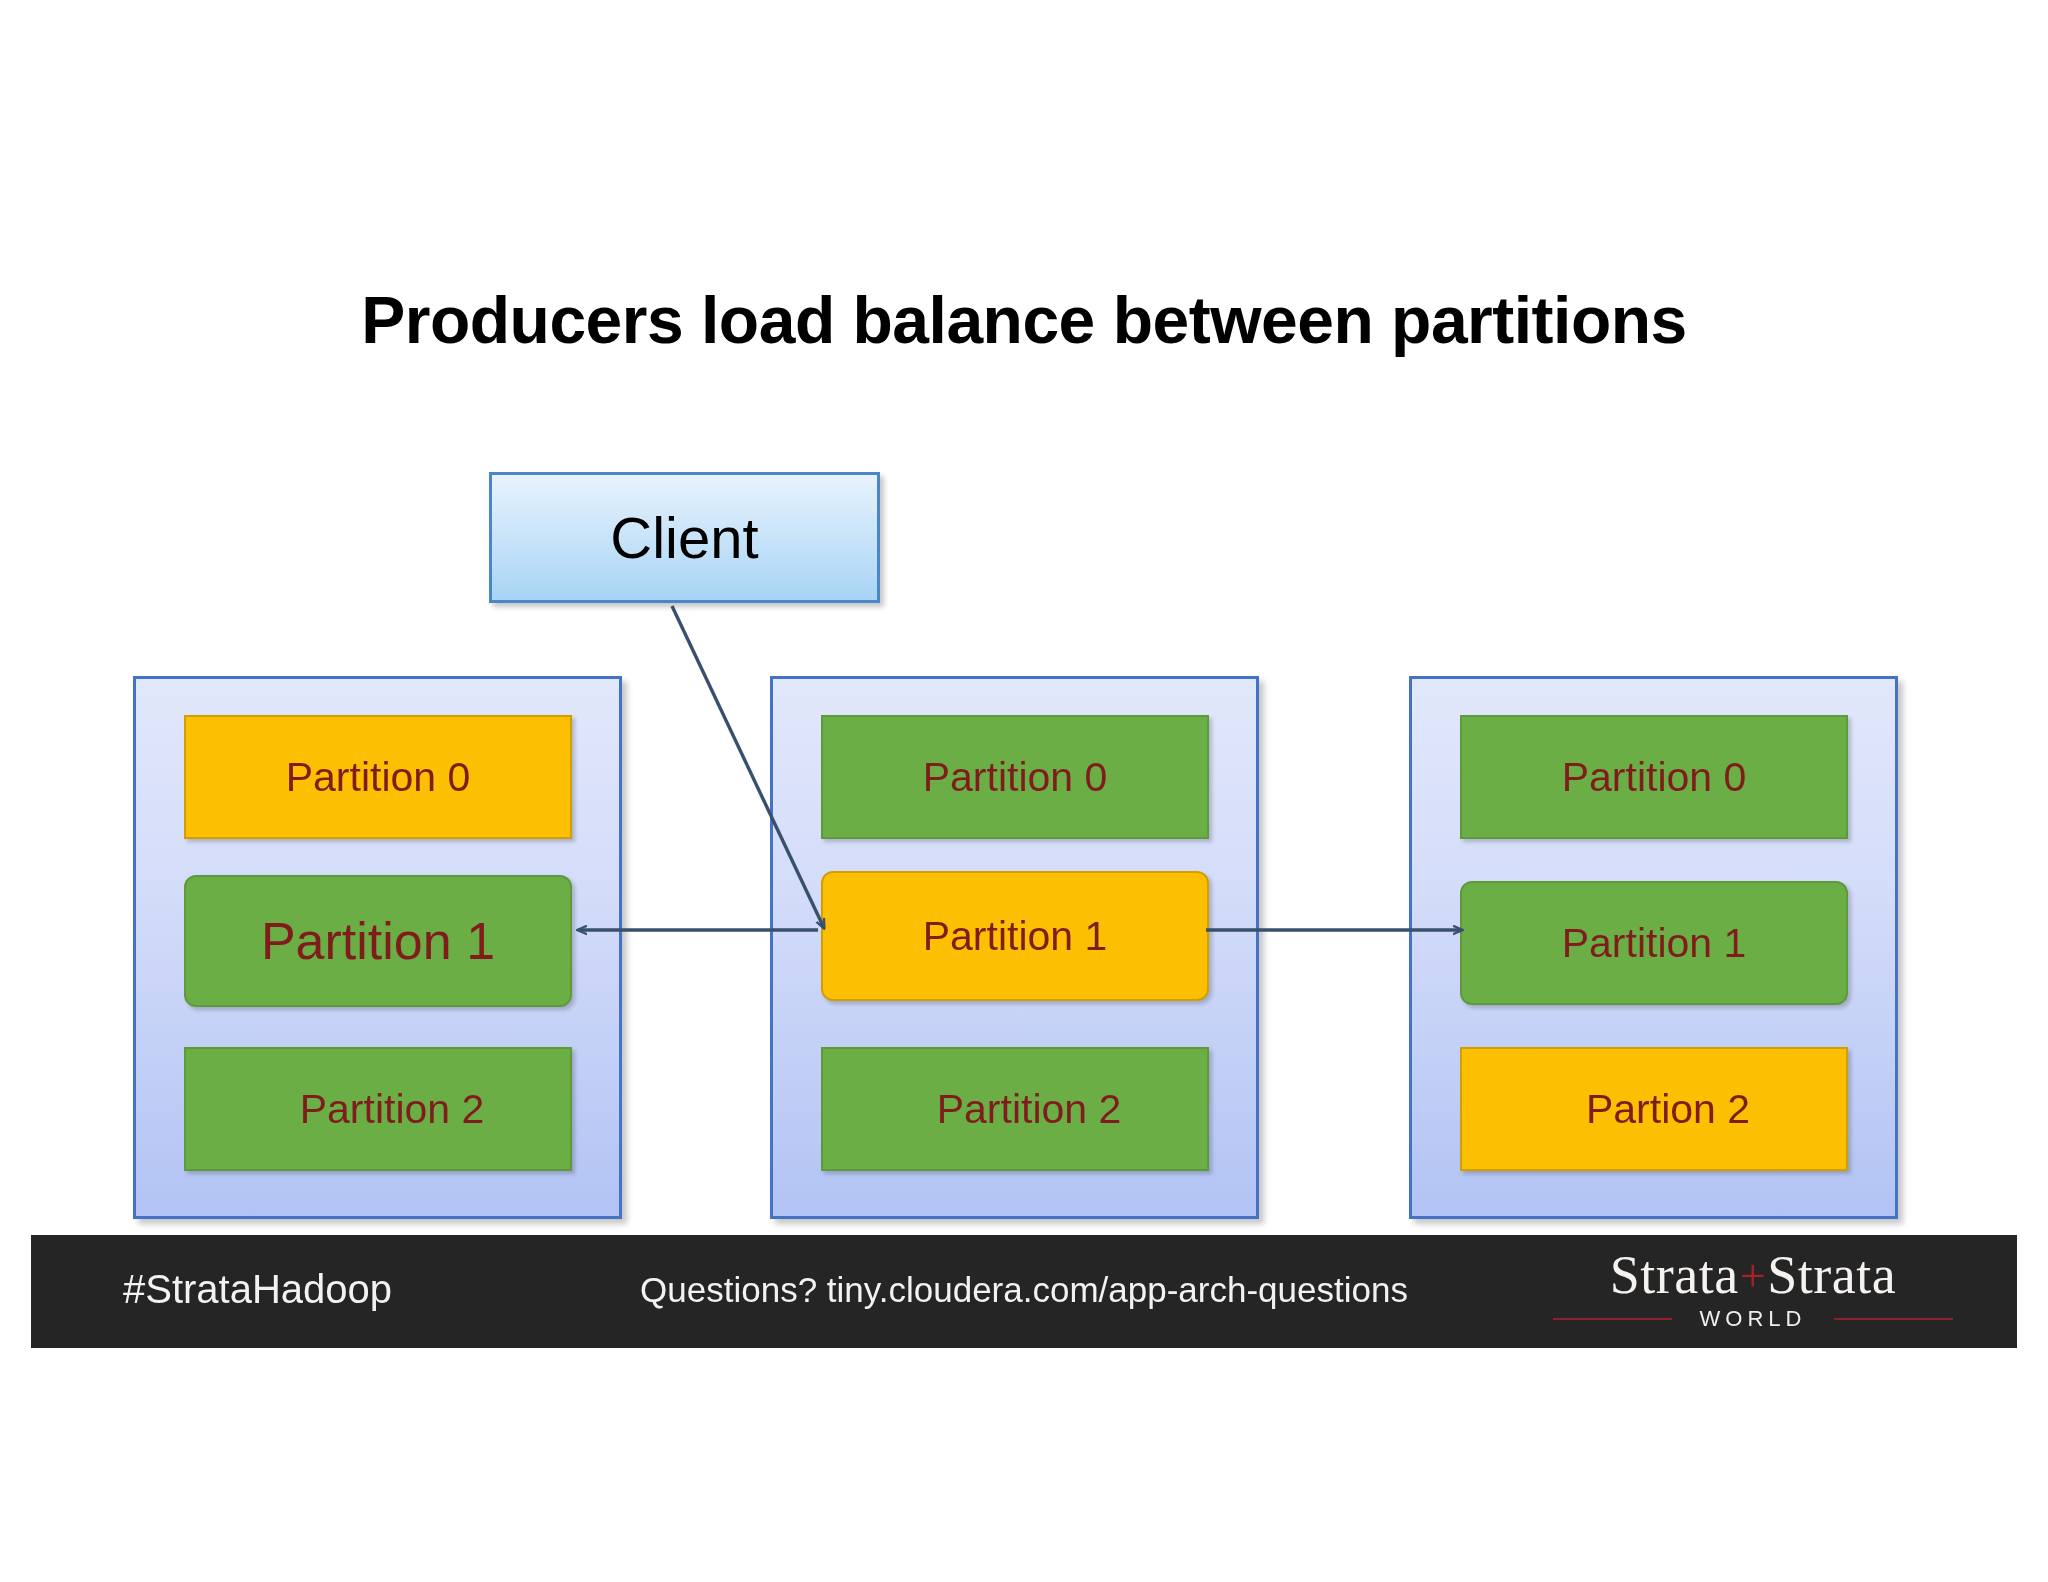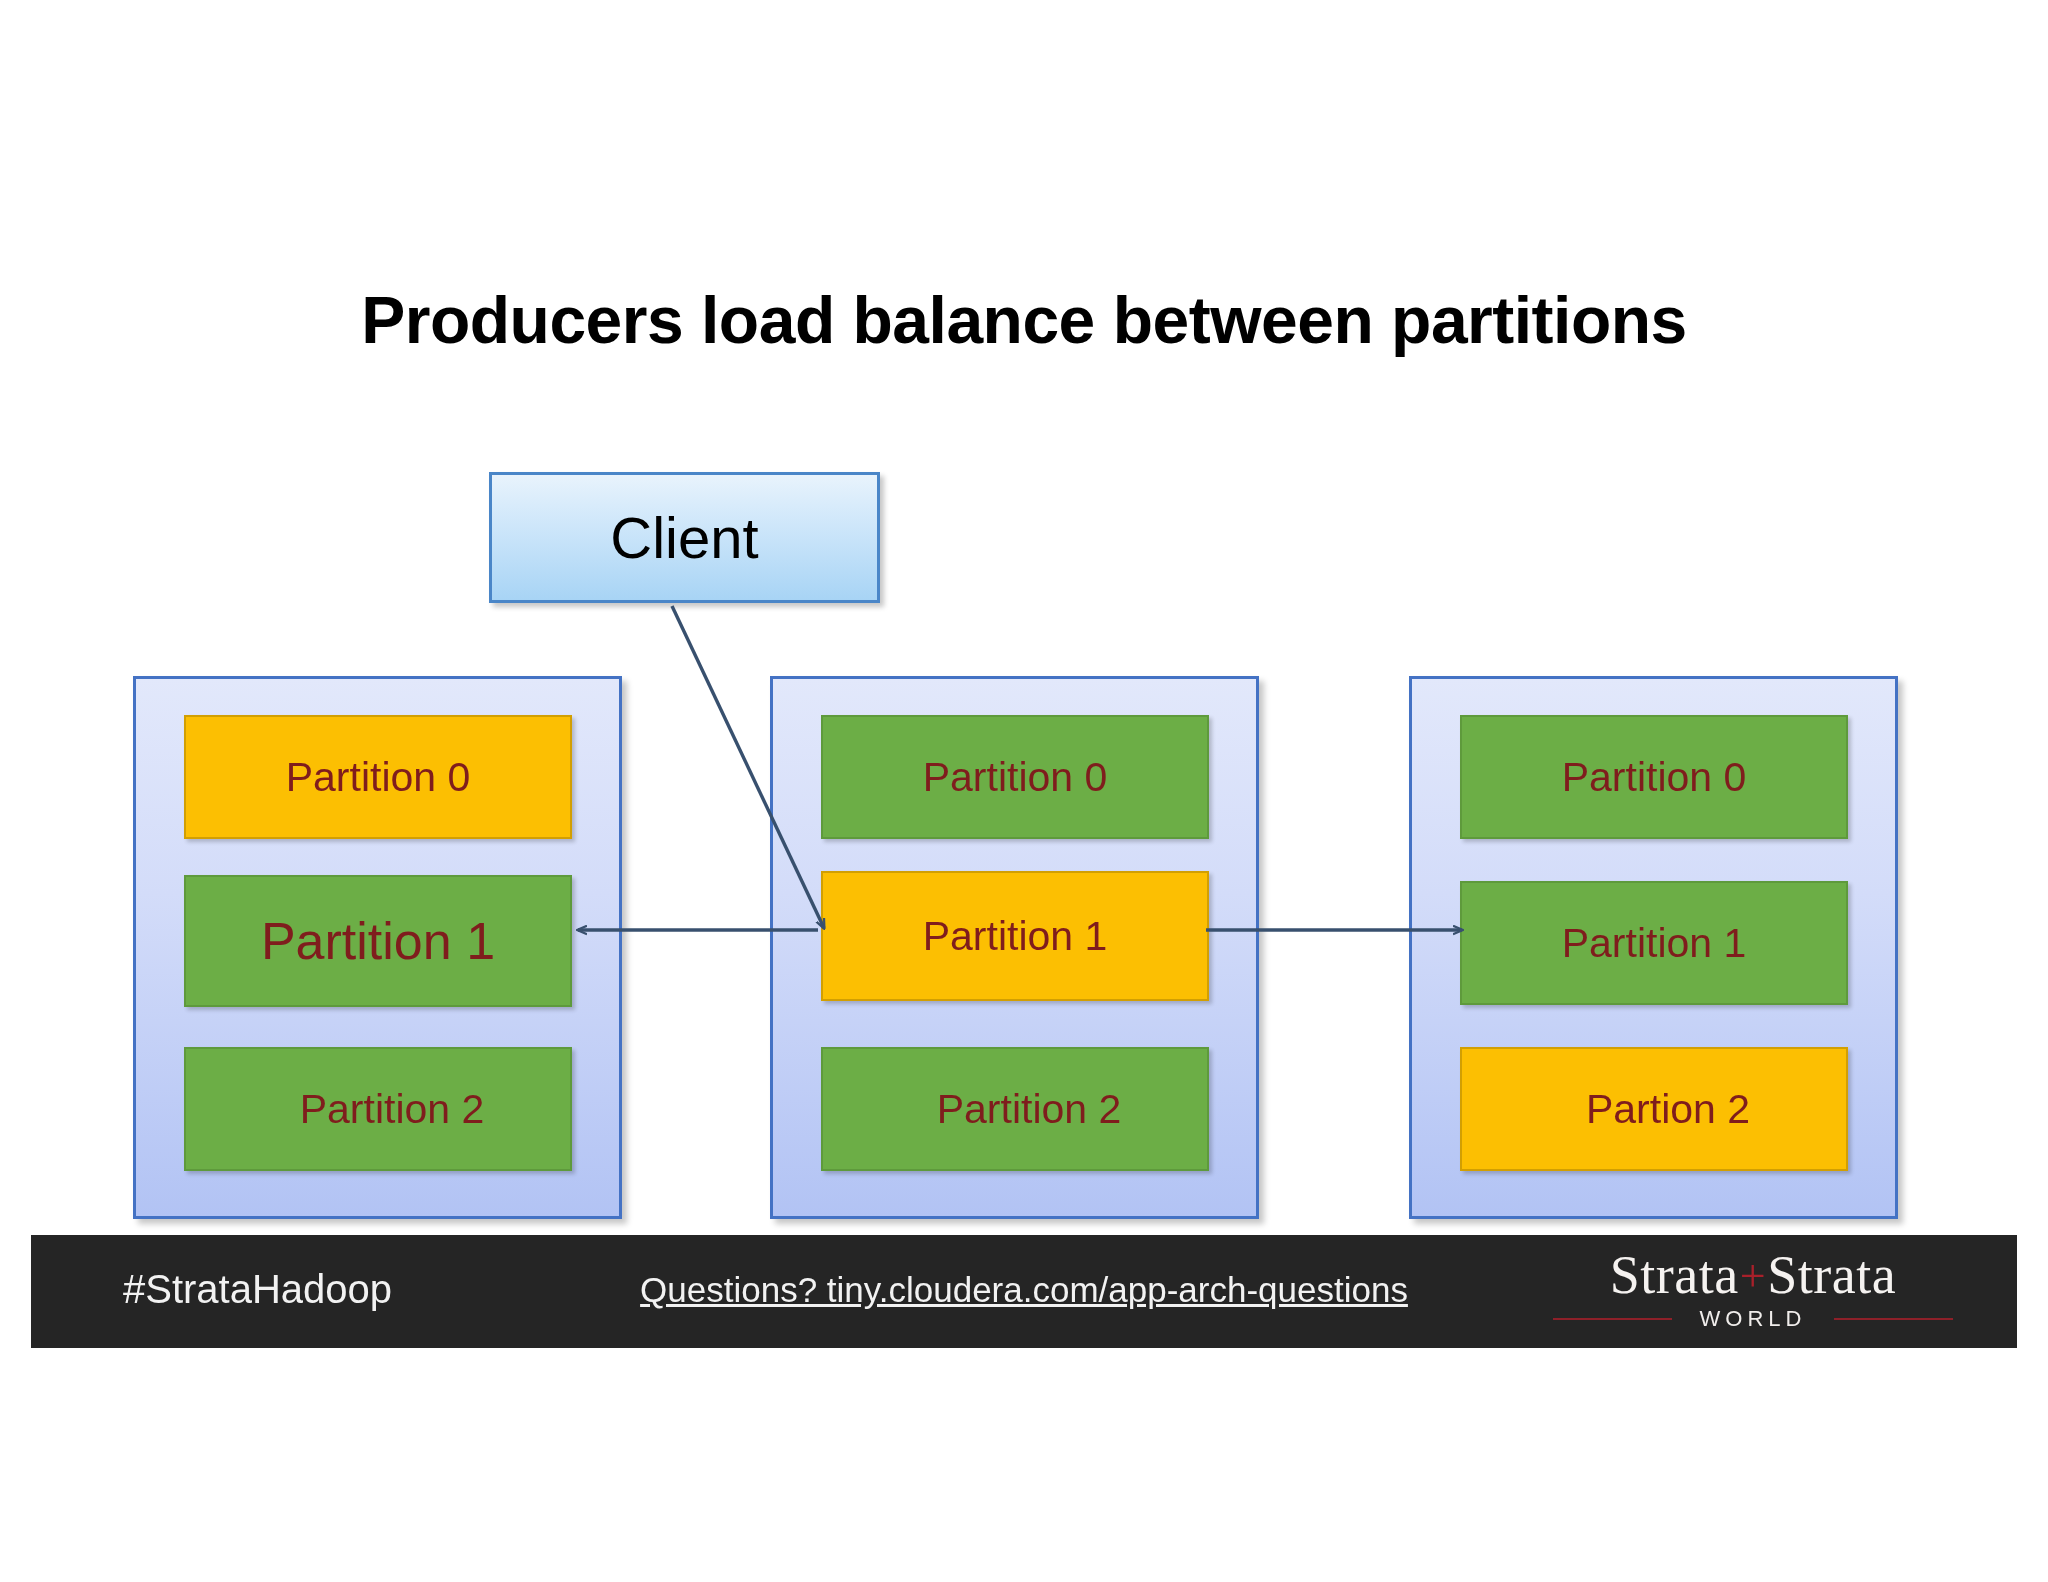--- a/index.html
+++ b/index.html
@@ -90,21 +90,21 @@
     background: #6CAE46;
     border: 2px solid #5E9A3C;
   }
   .partition.orange {
     background: #FCBF02;
     border: 2px solid #D29F02;
   }
 
   
   .row-0 { top: 36px; }
-  .row-1 { top: 202px; }
+  .row-1 { top: 202px; border-radius: 12px; }
   .row-2 { top: 368px; padding-left: 28px; }
 
   
   #broker-0 .partition.row-1 {
     top: 196px;
     height: 132px;
     font-size: 52px;
   }
   
   #broker-1 .partition.row-1 {
@@ -143,21 +143,20 @@
   #footer-questions {
     position: absolute;
     left: 0;
     top: 34px;
     width: 1986px;
     text-align: center;
     font-size: 35px;
     color: #F2F2F2;
     line-height: 1.2;
     font-family: "Liberation Sans Narrow", "Liberation Sans", sans-serif;
-    text-decoration: underline;
   }
   #footer-logo {
     position: absolute;
     right: 64px;
     top: 12px;
     width: 400px;
     height: 92px;
   }
   #logo-wordmark {
     text-align: center;

